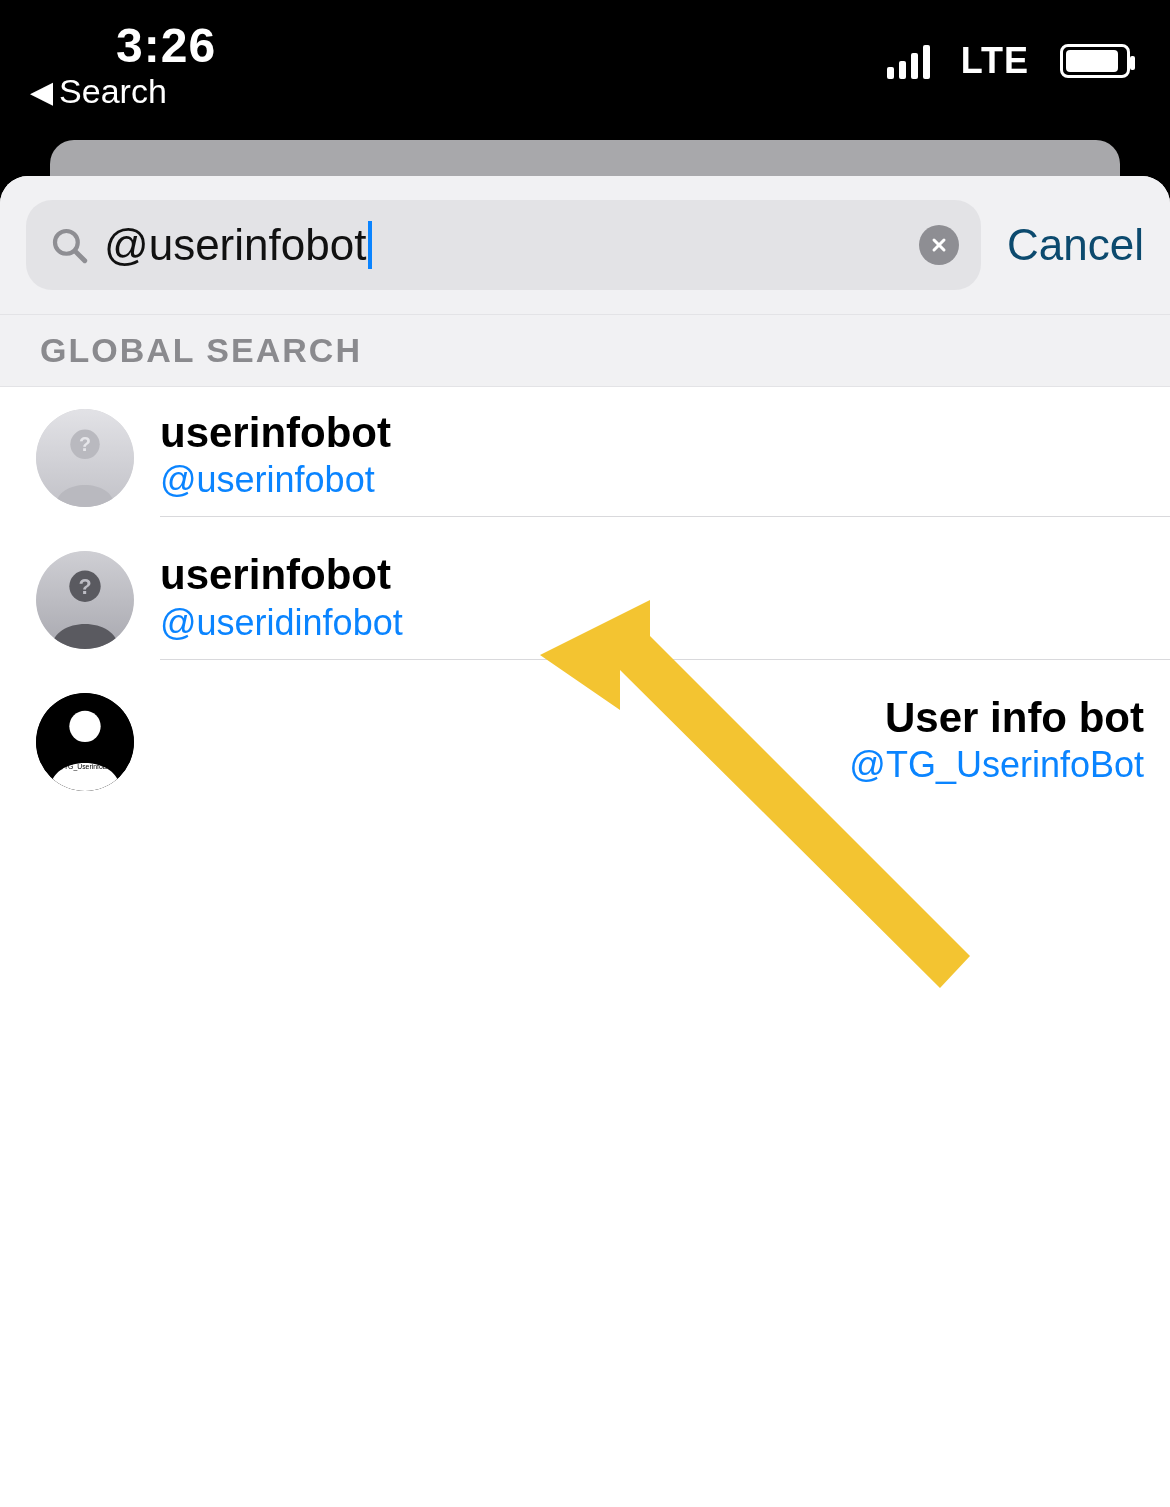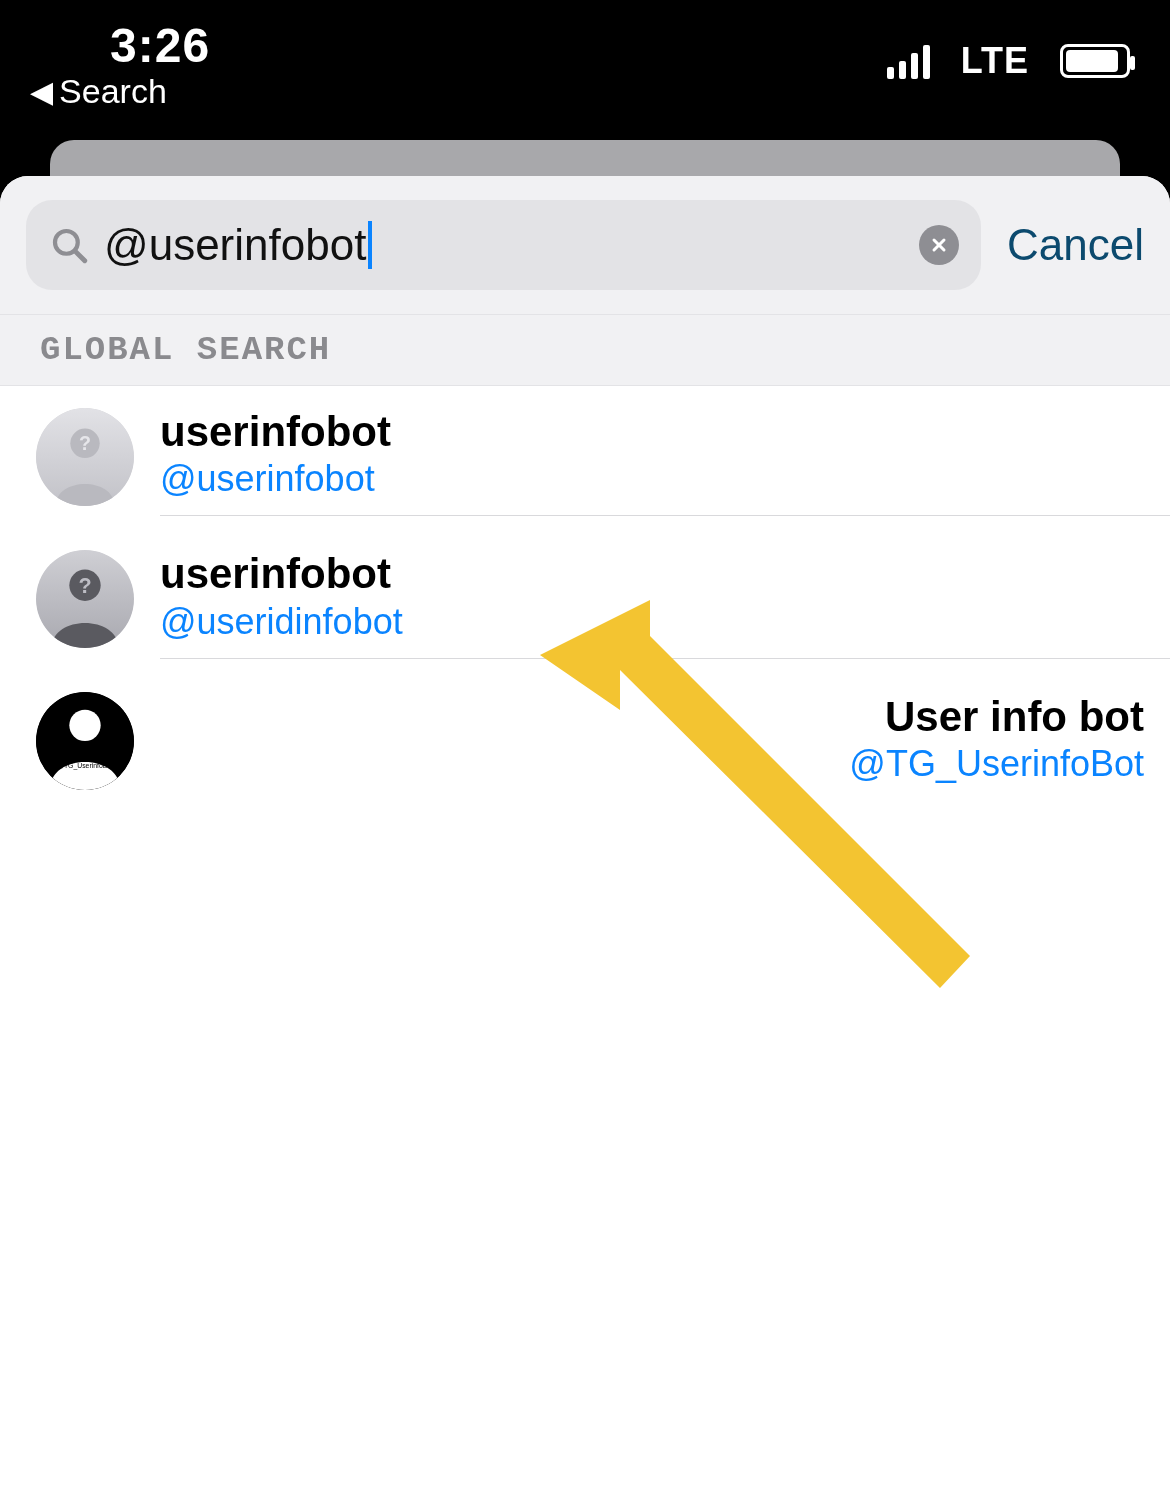--- a/index.html
+++ b/index.html
@@ -1,21 +1,21 @@
 <!DOCTYPE html>
 <html><head>
 <meta charset="utf-8">
 <style>
   * { box-sizing: border-box; margin: 0; padding: 0; }
   html, body { width: 1170px; height: 1507px; font-family: -apple-system, "Helvetica Neue", Arial, sans-serif; background:#000; }
   .screen { width:1170px; height:1507px; background:#000; position:relative; overflow:hidden; }
 
   
   .status-bar { width:100%; height:115px; color:#fff; position:relative; }
-  .status-time { position:absolute; left:110px; top:18px; font-size:48px; font-weight:700; letter-spacing:1px; }
+  .status-time { position:absolute; left:116px; top:18px; font-size:48px; font-weight:700; letter-spacing:1px; }
   .status-right { position:absolute; right:40px; top:40px; display:flex; align-items:center; gap:31px; }
   .signal { display:flex; align-items:flex-end; gap:5px; height:36px; }
   .signal .bar { width:7px; background:#fff; border-radius:2px; }
   .signal .b1{height:12px}.signal .b2{height:18px}.signal .b3{height:26px}.signal .b4{height:34px}
   .net-label { font-size:36px; font-weight:600; color:#fff; letter-spacing:1px; }
   .battery { width:70px; height:34px; border:3px solid #fff; border-radius:8px; position:relative; display:flex; align-items:center; padding:3px; }
   .battery::after { content:""; position:absolute; right:-8px; top:9px; width:5px; height:14px; background:#fff; border-radius:2px; }
   .battery .fill { background:#fff; height:100%; width:90%; border-radius:4px; }
 
   .back-row { position:absolute; left:30px; top:72px; display:flex; align-items:center; gap:6px; color:#fff; }
@@ -30,21 +30,21 @@
   .search-header { background:#f1f1f3; padding:24px 26px 24px 26px; display:flex; align-items:center; gap:26px; border-bottom:1px solid #e3e3e6; }
   .search-field { flex:1; background:#e3e3e6; border-radius:26px; height:90px; display:flex; align-items:center; padding:0 22px; gap:14px; }
   .search-icon-svg { width:42px; height:42px; flex:0 0 auto; }
   .search-input { flex:1; height:100%; display:flex; align-items:center; font-size:44px; color:#111; position:relative; }
   .caret { display:inline-block; width:4px; height:48px; background:#0a84ff; margin-left:2px; animation: blink 1s step-end infinite; }
   @keyframes blink { 50% { opacity:0; } }
   .clear-btn { width:40px; height:40px; border-radius:50%; background:#8e8e93; display:flex; align-items:center; justify-content:center; flex:0 0 auto; }
   .clear-btn svg { width:20px; height:20px; }
   .cancel-btn { font-size:44px; color:#0c4a6e; }
 
-  .section-header { background:#f1f1f3; padding:16px 40px 16px 40px; color:#8a8a8e; font-size:34px; font-weight:600; letter-spacing:2px; border-bottom:1px solid #e3e3e6;font-family:Liberation Mono, monospace; }
+  .section-header { background:#f1f1f3; padding:16px 40px 16px 40px; color:#8a8a8e; font-size:34px; font-weight:600; letter-spacing:2px; border-bottom:1px solid #e3e3e6; }
 
   .results { background:#fff; }
   .result-row { display:flex; align-items:center; padding:12px 0 12px 36px; }
   .avatar { width:98px; height:98px; border-radius:50%; flex:0 0 auto; margin-right:26px; background:#d6d6da; display:flex; align-items:center; justify-content:center; overflow:hidden; }
   .avatar svg { width:100%; height:100%; }
   .row-text { flex:1; padding:10px 26px 14px 0; border-bottom:1px solid #d9d9dc; min-height:98px; display:flex; flex-direction:column; justify-content:center; }
   .result-row:last-child .row-text { border-bottom:none;align-items:flex-end; }
   .row-title { font-size:42px; font-weight:600; color:#000; line-height:1.15; }
   .row-handle { font-size:36px; color:#0a84ff; line-height:1.25; }
 

